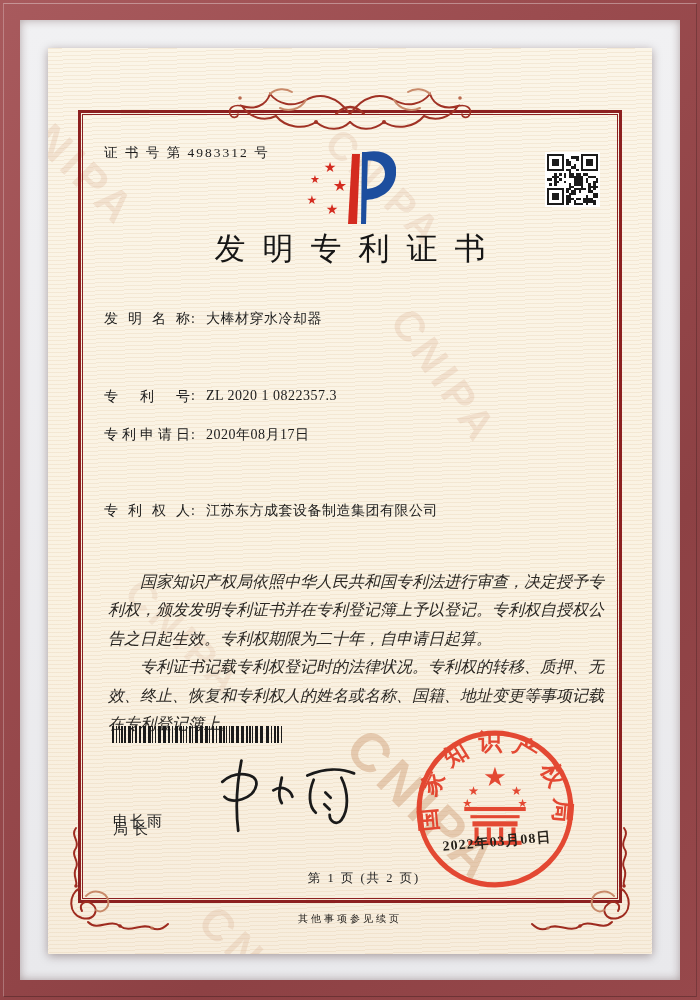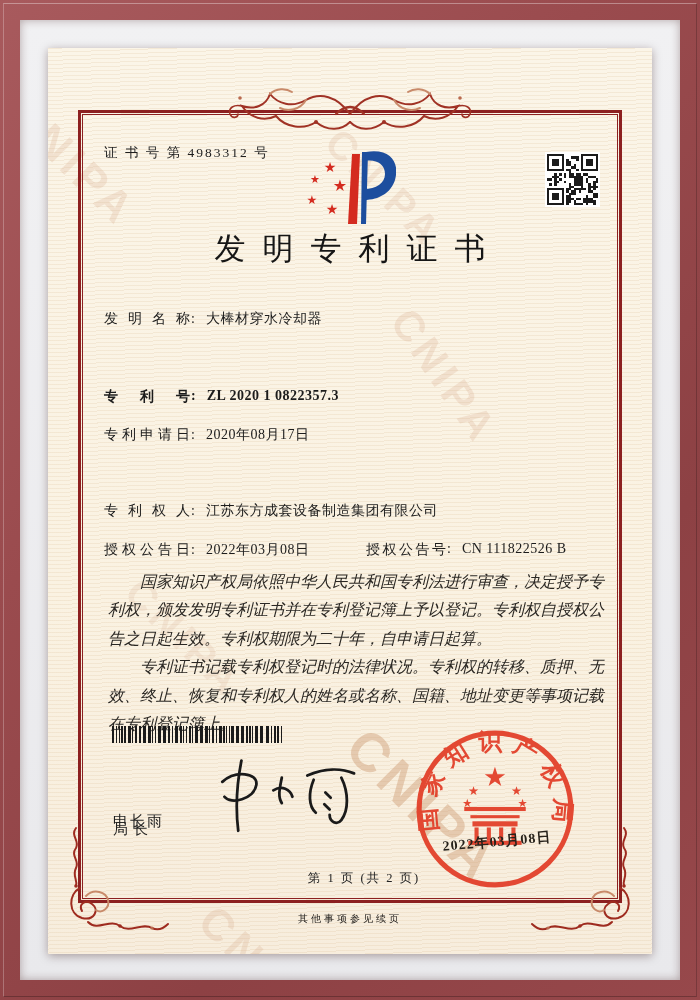--- a/index.html
+++ b/index.html
@@ -248,34 +248,28 @@
             <rect x="1" y="15" width="5" height="5" fill="#fff"></rect>
             <rect x="2" y="16" width="3" height="3"></rect>
           </svg>
       </div>
 
       <div class="abs title">发明专利证书</div>
 
       <div class="abs frow" style="top:262px;">
         <span class="flabel">发明名称</span><span class="fcolon">:</span><span class="fvalue">大棒材穿水冷却器</span>
       </div>
-      <div class="abs frow" style="top:340px;font-weight:bold;">
+      <div class="abs frow" style="top:340px;">
         <span class="flabel">专利号</span><span class="fcolon">:</span><span class="fvalue">ZL 2020 1 0822357.3</span>
       </div>
       <div class="abs frow" style="top:378px;">
         <span class="flabel">专利申请日</span><span class="fcolon">:</span><span class="fvalue">2020年08月17日</span>
       </div>
       <div class="abs frow" style="top:415px;margin-top:39px;">
         <span class="flabel">专利权人</span><span class="fcolon">:</span><span class="fvalue">江苏东方成套设备制造集团有限公司</span>
-      </div>
-      <div class="abs frow" style="top:493px;">
-        <span class="flabel">授权公告日</span><span class="fcolon">:</span><span class="fvalue">2022年03月08日</span>
-        <span class="fpair2">
-          <span class="flabel">授权公告号</span><span class="fcolon">:</span><span class="fvalue">CN 111822526 B</span>
-        </span>
       </div>
 
       <div class="abs paras">
         <p>国家知识产权局依照中华人民共和国专利法进行审查，决定授予专利权，颁发发明专利证书并在专利登记簿上予以登记。专利权自授权公告之日起生效。专利权期限为二十年，自申请日起算。</p>
         <p>专利证书记载专利权登记时的法律状况。专利权的转移、质押、无效、终止、恢复和专利权人的姓名或名称、国籍、地址变更等事项记载在专利登记簿上。</p>
       </div>
 
       <svg class="abs barcode" id="barcode-svg" width="172" height="17" viewBox="0 0 172 17" fill="#1b1b1b" shape-rendering="crispEdges">
           <rect x="0" y="0" width="2" height="17"></rect>
           <rect x="4" y="0" width="1" height="17"></rect>

